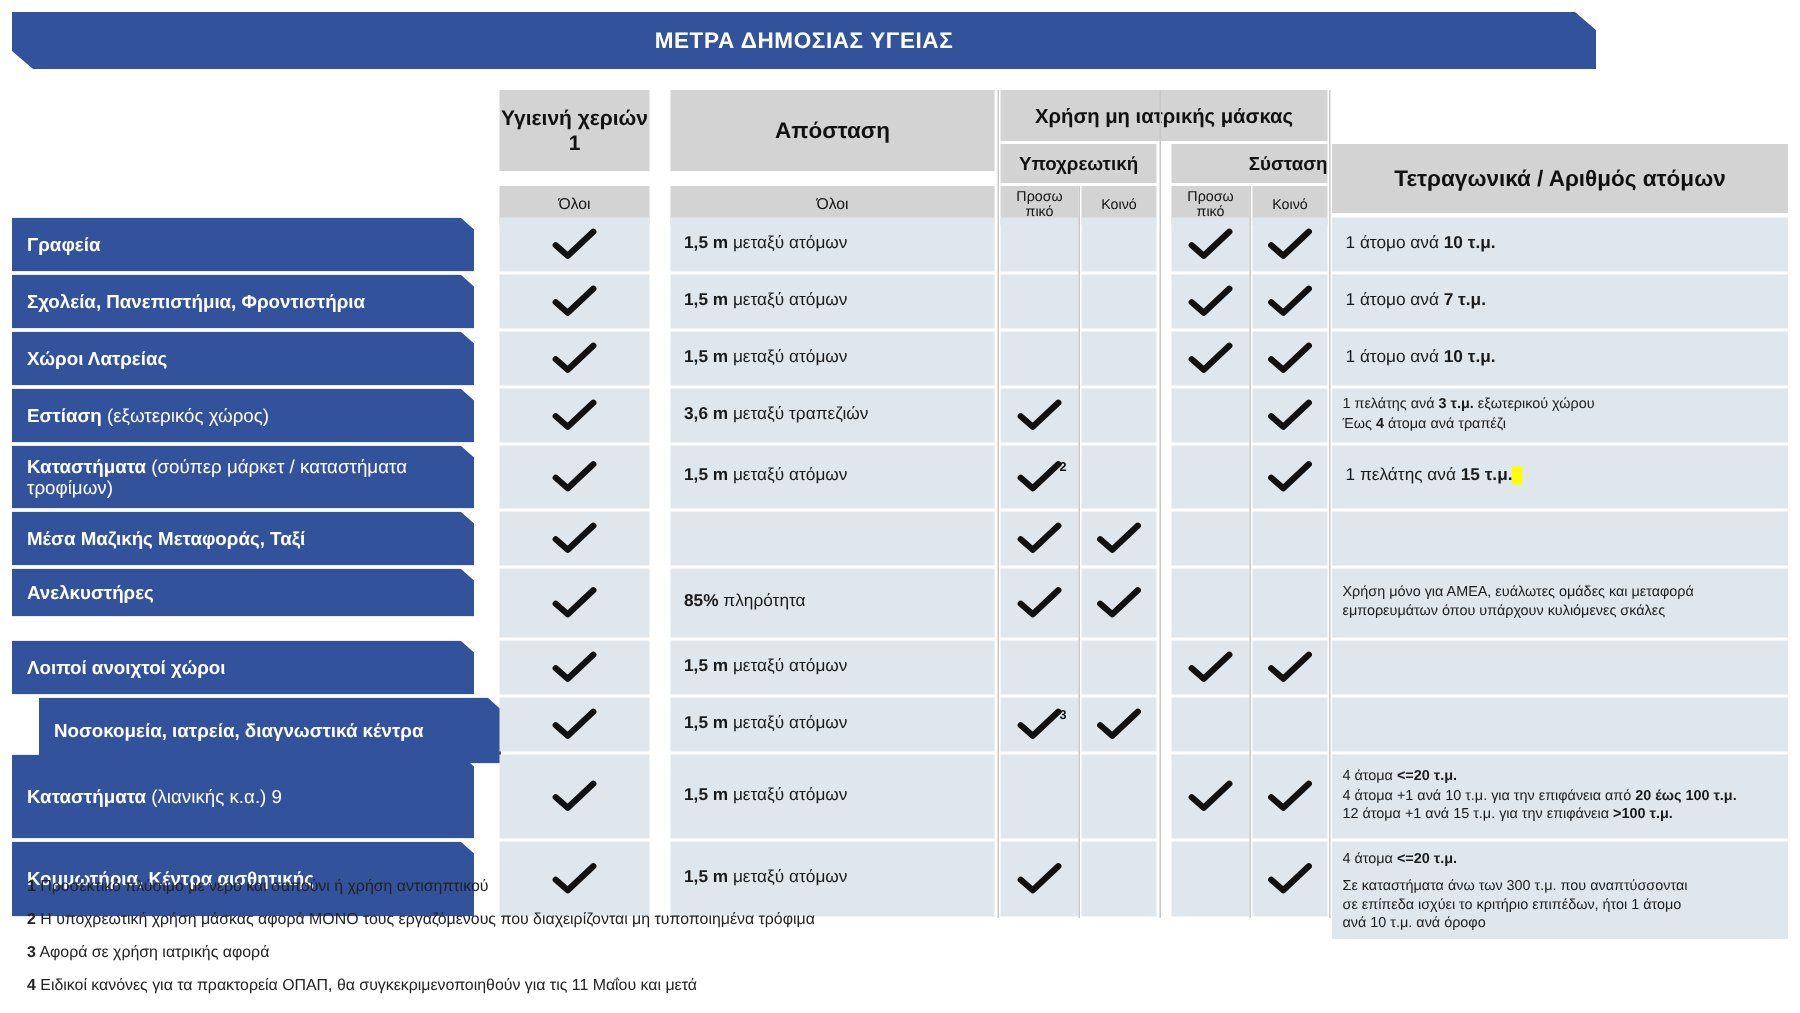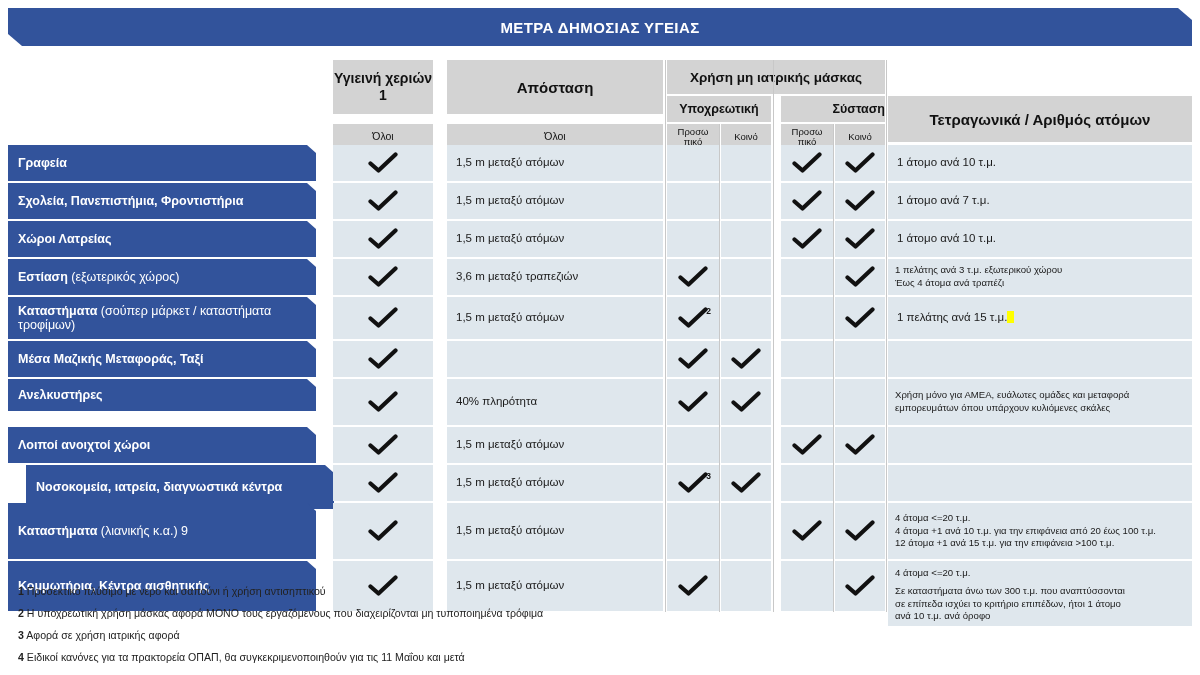--- a/index.html
+++ b/index.html
@@ -4,21 +4,21 @@
 <title>ΜΕΤΡΑ ΔΗΜΟΣΙΑΣ ΥΓΕΙΑΣ</title>
 <style>
   html,body{margin:0;padding:0;background:#ffffff;}
   body{
     width:1200px;height:675px;overflow:hidden;
     font-family:"Liberation Sans","DejaVu Sans",sans-serif;
     color:#1a1a1a;position:relative;
   }
   
   .title-bar{
-    position:absolute;left:8px;top:8px;width:1184px;height:38px;
+    position:absolute;left:8px;top:8px;width:1056px;height:38px;
     background:#32539b;color:#ffffff;
     display:flex;align-items:center;justify-content:center;
     font-size:15px;font-weight:bold;letter-spacing:.4px;
     clip-path:polygon(0 0, calc(100% - 14px) 0, 100% 12px, 100% 100%, 14px 100%, 0 calc(100% - 12px));
   }
   
   .sheet{position:absolute;left:0;top:52px;width:1200px;height:580px;}
   .col-hands {left:333px; width:100px;}
   .col-dist  {left:447px; width:216px;}
   .col-m1    {left:667px; width:52px;}
@@ -43,21 +43,21 @@
     background:#32539b;color:#fff;font-size:12.5px;font-weight:bold;
     display:flex;align-items:center;padding:0 0 0 10px;box-sizing:border-box;
     clip-path:polygon(0 0, calc(100% - 9px) 0, 100% 8px, 100% 100%, 0 100%);
   }
   .rlabel .lt{font-weight:normal;}
   .cell{position:absolute;background:#dfe7ed;box-sizing:border-box;}
   .cell.txt{font-size:11.5px;color:#1a1a1a;display:flex;align-items:center;
             padding-left:9px;line-height:1.35;}
   .cell.txt.small{font-size:9.6px;line-height:1.32;padding-left:7px;}
   .cell.center{justify-content:center;padding-left:0;}
-  .cell b{font-weight:normal;}
+  .cell b{font-weight:bold;}
   .hl{background:#ffff00;}
   .mcell{position:absolute;background:#dfe7ed;}
   .chk{position:absolute;top:50%;left:50%;transform:translate(-50%,-50%);
        width:30px;height:22px;}
   .chk svg{width:100%;height:100%;display:block;}
   .chk .sup{position:absolute;right:-3px;top:-1px;font-size:8.5px;font-weight:bold;color:#111;}
 
   
   .vline{position:absolute;width:1px;background:#c8c8c8;}
 
@@ -325,21 +325,21 @@
         <span><b>Ανελκυστήρες</b></span>
       </div>
       <div class="cell center col-hands" style="top:327px;height:46px;">
         <span class="chk">
           <svg viewBox="0 0 30 22" xmlns="http://www.w3.org/2000/svg">
             <path d="M2.5 11.5 L10.5 18.5 L27.5 2.5" fill="none" stroke="#111" stroke-width="4.2" stroke-linecap="round" stroke-linejoin="round"></path>
           </svg>
         </span>
       </div>
       <div class="cell txt col-dist" style="top:327px;height:46px;">
-        <span><b>40%</b> πληρότητα</span>
+        <span><b>85%</b> πληρότητα</span>
       </div>
       <div class="mcell col-m1" style="top:327px;height:46px;">
         <span class="chk">
           <svg viewBox="0 0 30 22" xmlns="http://www.w3.org/2000/svg">
             <path d="M2.5 11.5 L10.5 18.5 L27.5 2.5" fill="none" stroke="#111" stroke-width="4.2" stroke-linecap="round" stroke-linejoin="round"></path>
           </svg>
         </span>
       </div>
       <div class="mcell col-m2" style="top:327px;height:46px;">
         <span class="chk">

